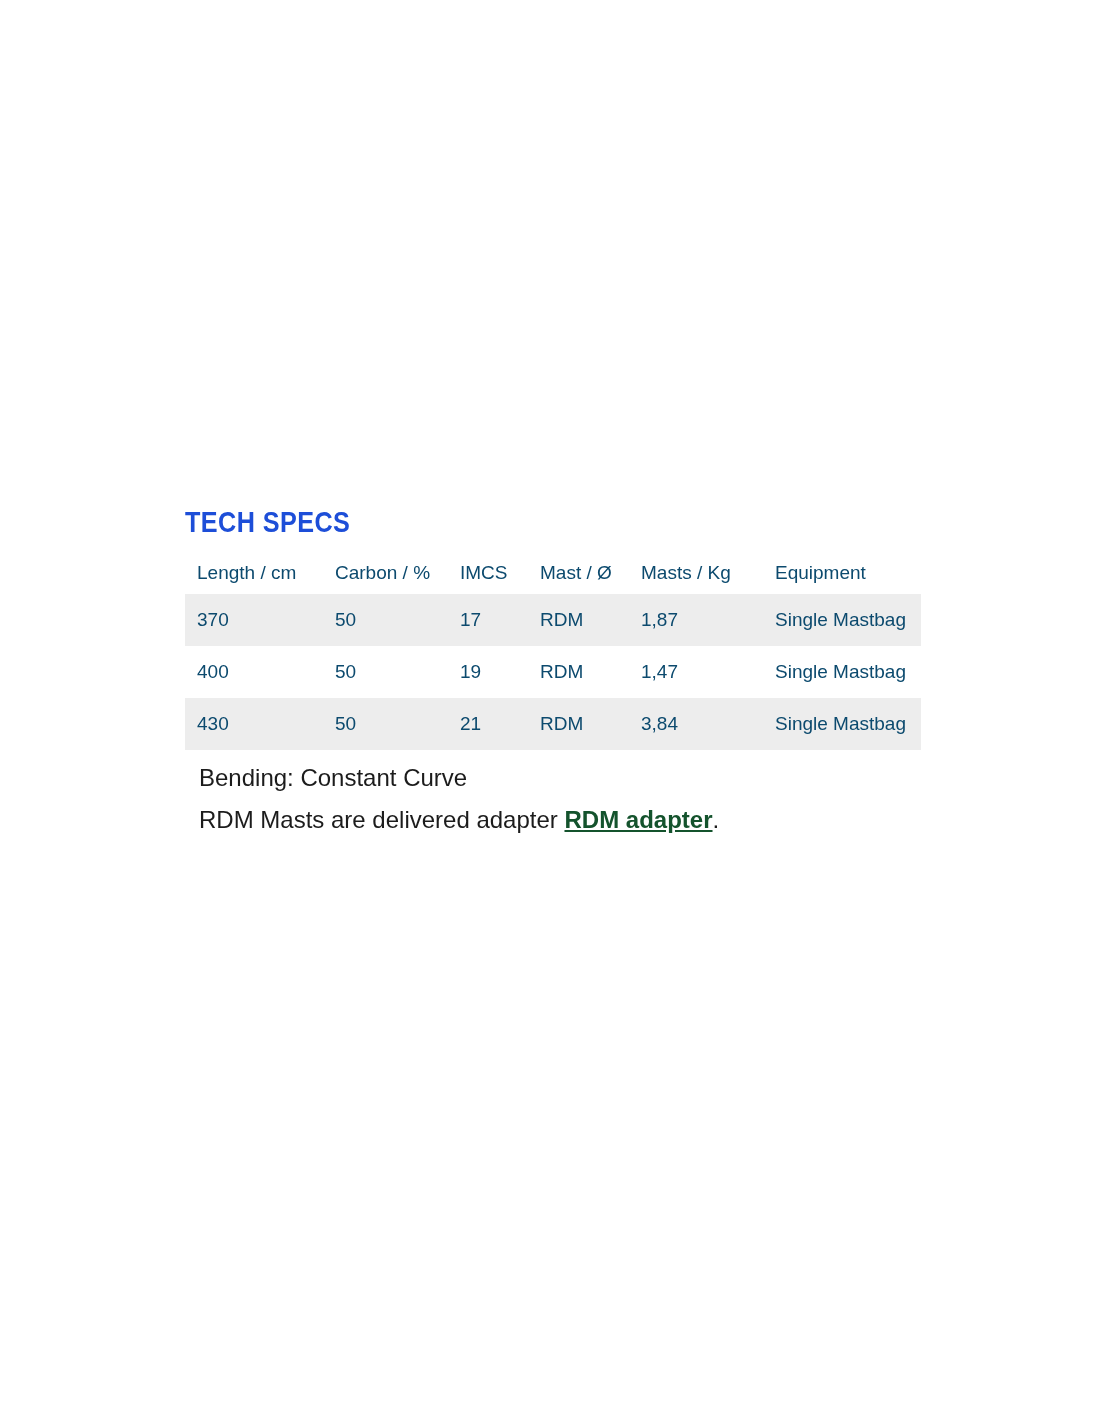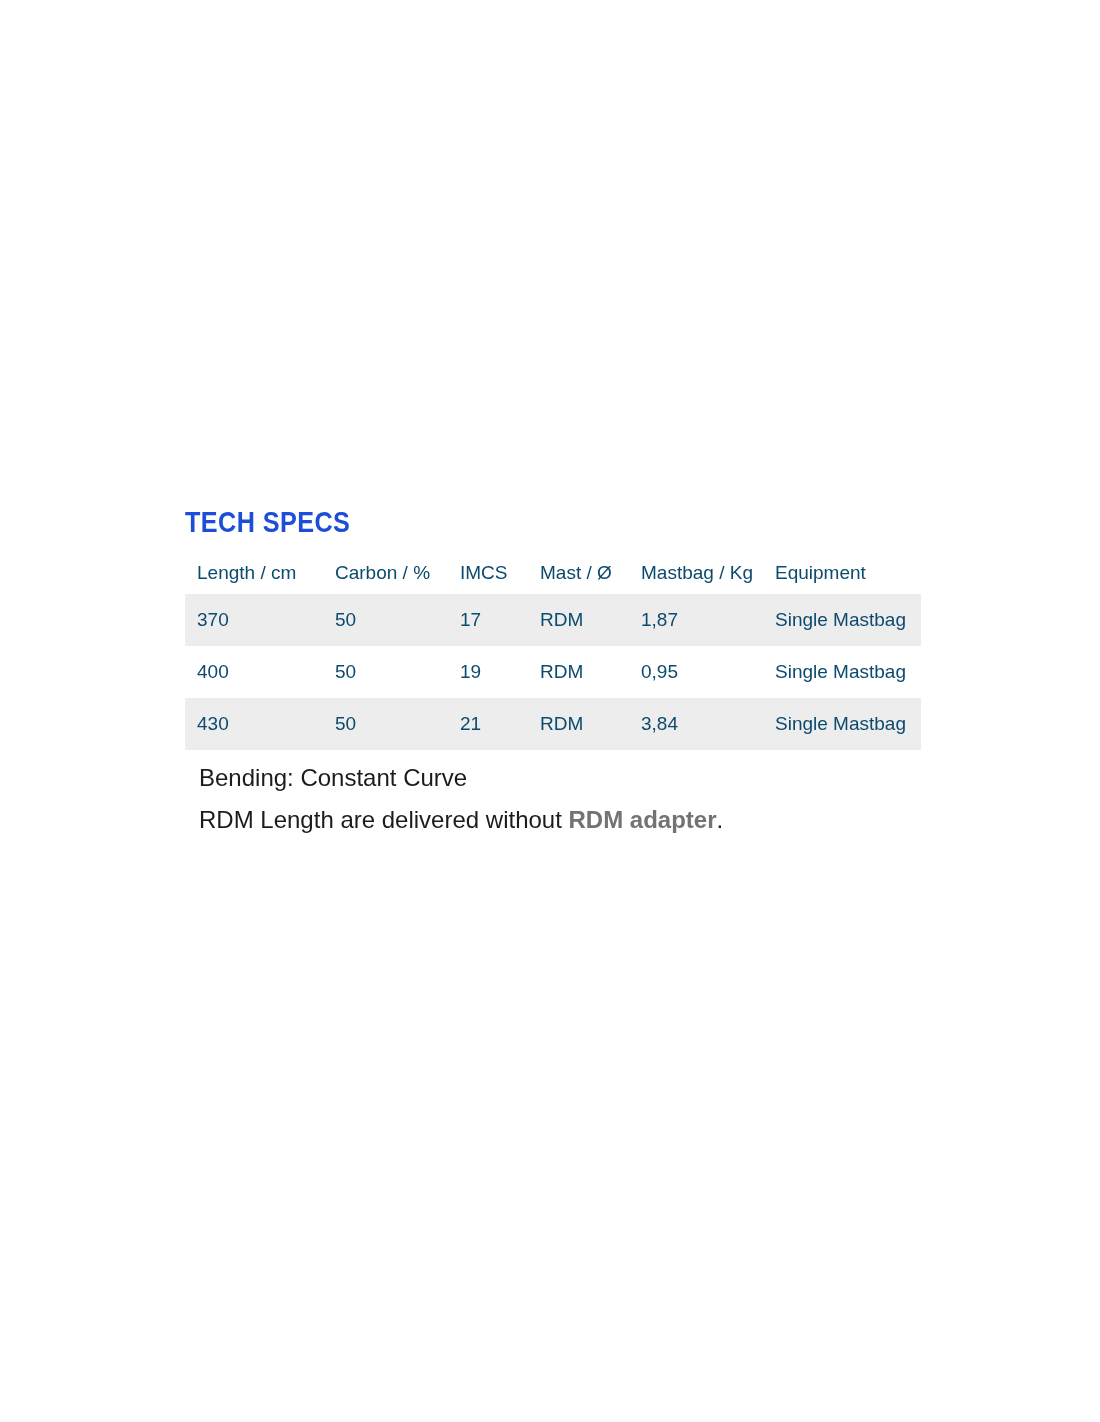--- a/index.html
+++ b/index.html
@@ -60,22 +60,23 @@
   table.specs-table td.first { padding-left: 12px; }
   tbody tr.striped { background: #ededed; }
   .note {
     margin: 14px;
     font-size: 24px;
     line-height: 28px;
     color: #1c1c1c;
   }
   .notes-block { margin-top: 7px; }
   .rdm-link {
-    color: #737373;
+    color: #14532d;
     font-weight: 700;
+    text-decoration: underline;
     cursor: pointer;
   }
 </style>
 </head>
 <body>
 
 <div class="page">
   <section class="tech-specs">
 
     <h2 class="title"><span class="squeeze">TECH SPECS</span></h2>
@@ -88,51 +89,51 @@
         <col style="width:101px">
         <col style="width:134px">
         <col style="width:146px">
       </colgroup>
       <thead>
         <tr>
           <th class="first">Length / cm</th>
           <th>Carbon / %</th>
           <th>IMCS</th>
           <th>Mast / Ø</th>
-          <th>Mastbag / Kg</th>
+          <th>Masts / Kg</th>
           <th>Equipment</th>
         </tr>
       </thead>
       <tbody>
         <tr class="striped">
           <td class="first">370</td>
           <td>50</td>
           <td>17</td>
           <td>RDM</td>
           <td>1,87</td>
           <td>Single Mastbag</td>
         </tr>
         <tr>
           <td class="first">400</td>
           <td>50</td>
           <td>19</td>
           <td>RDM</td>
-          <td>0,95</td>
+          <td>1,47</td>
           <td>Single Mastbag</td>
         </tr>
         <tr class="striped">
           <td class="first">430</td>
           <td>50</td>
           <td>21</td>
           <td>RDM</td>
           <td>3,84</td>
           <td>Single Mastbag</td>
         </tr>
       </tbody>
     </table>
 
     <div class="notes-block">
       <p class="note">Bending: Constant Curve</p>
-      <p class="note"><span>RDM Length are delivered without </span><a class="rdm-link">RDM adapter</a><span>.</span></p>
+      <p class="note"><span>RDM Masts are delivered adapter </span><a class="rdm-link">RDM adapter</a><span>.</span></p>
     </div>
 
   </section>
 </div>
 
 </body></html>

